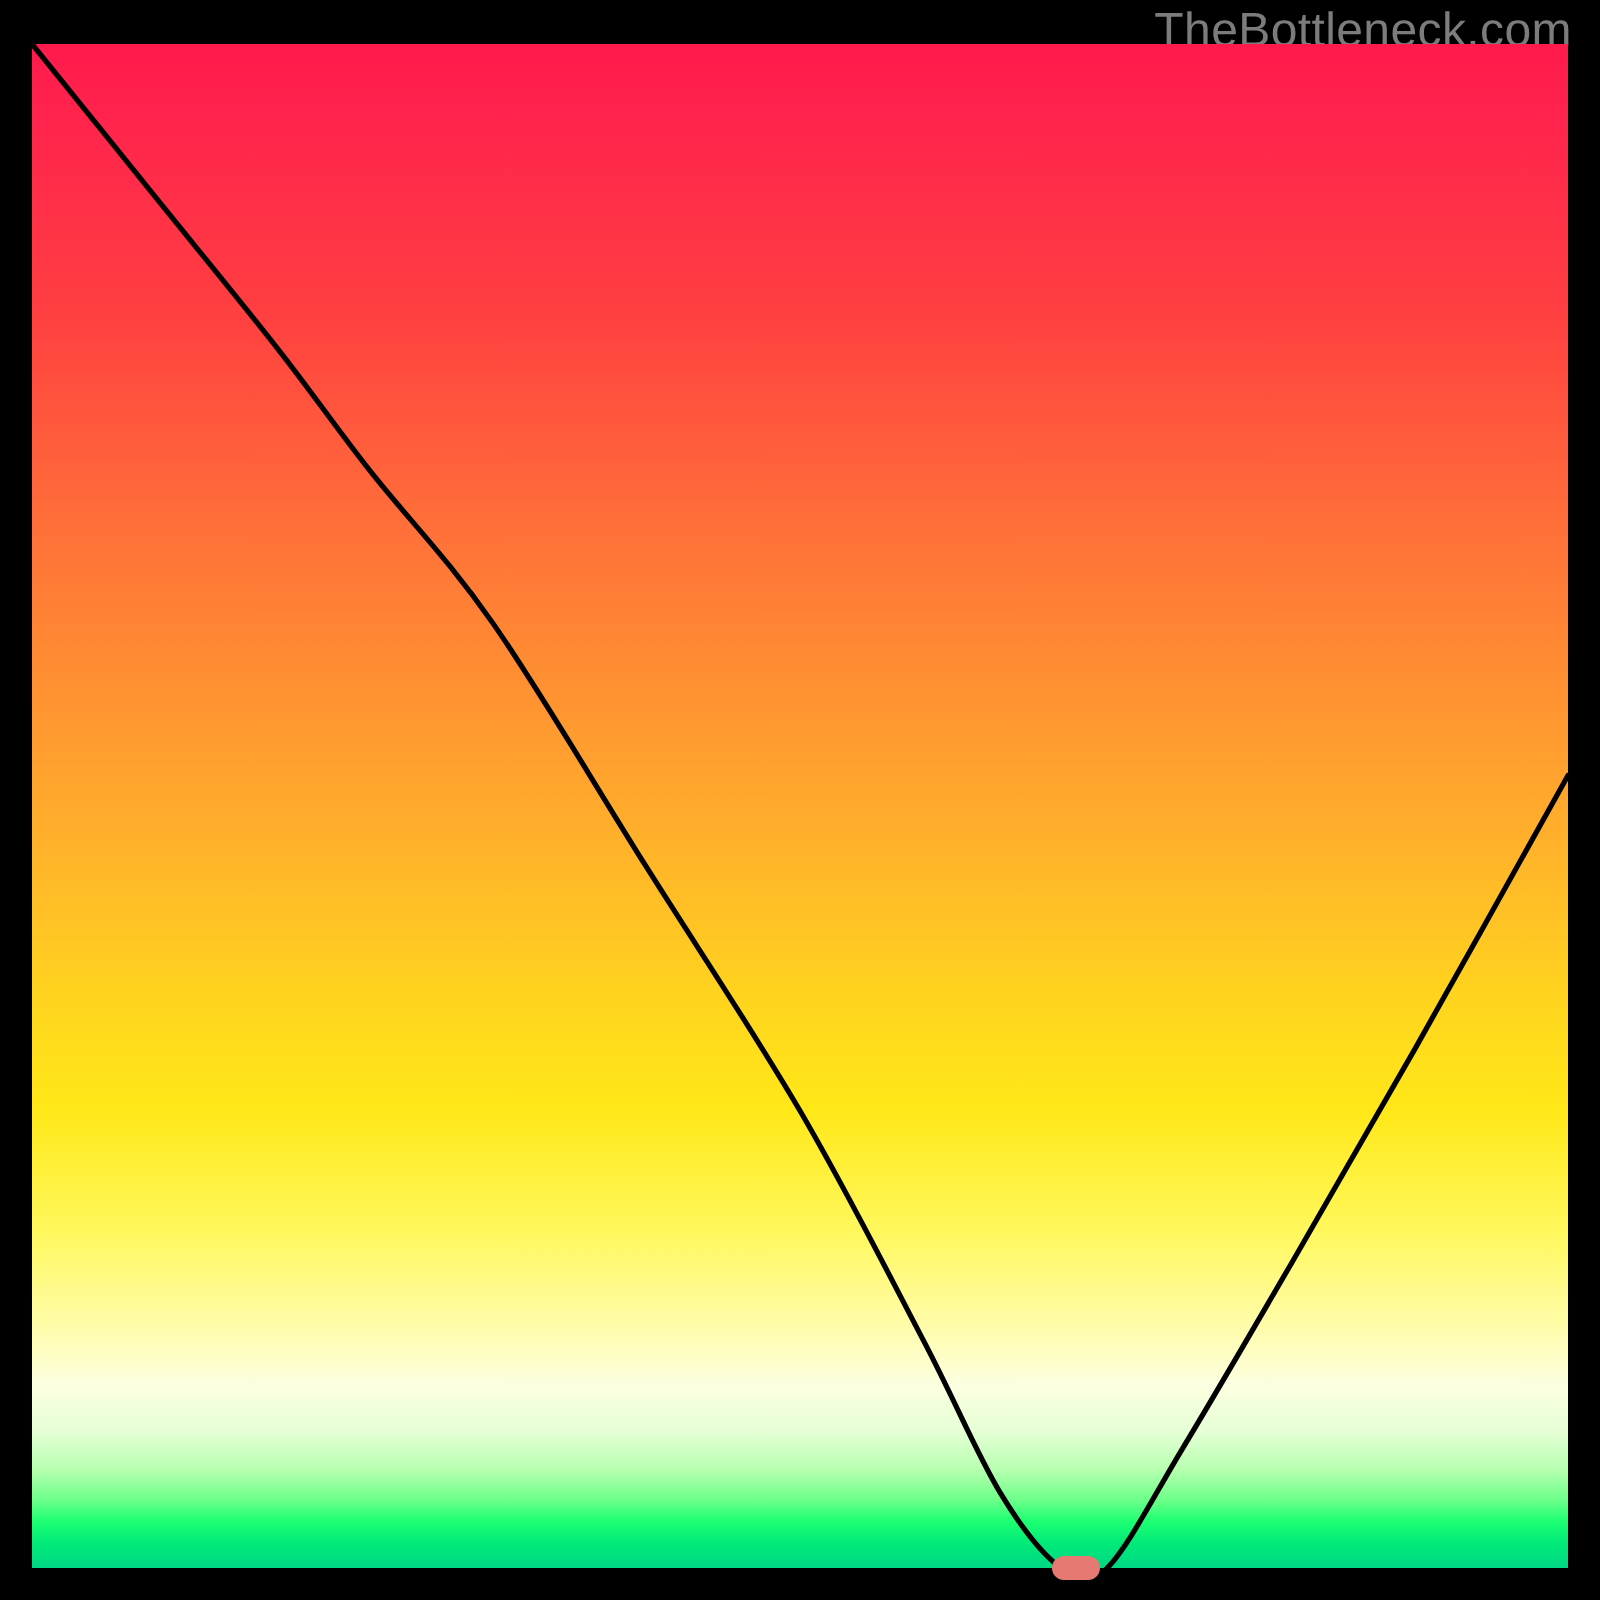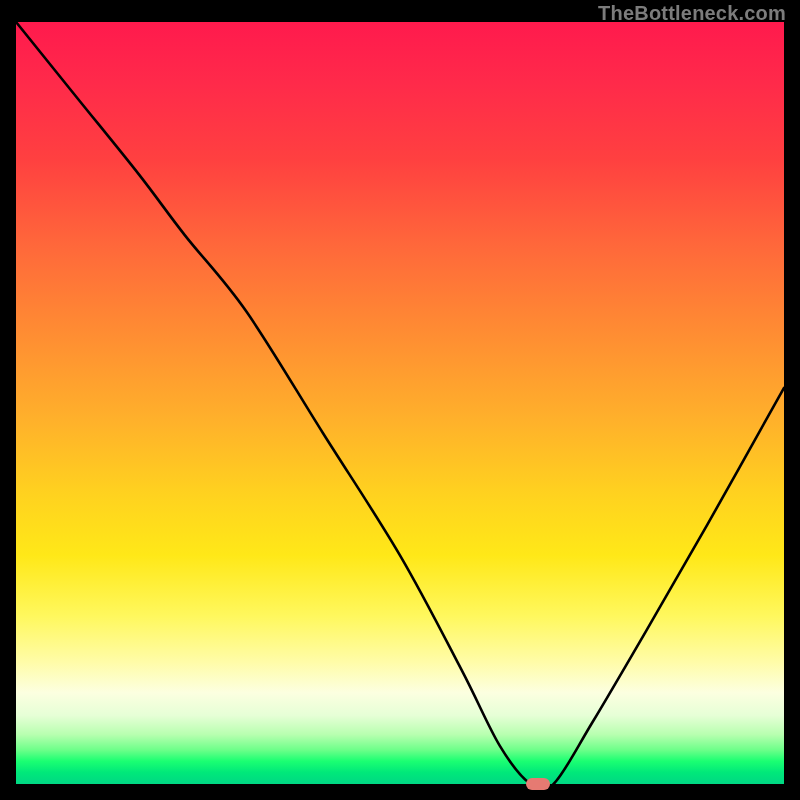--- a/index.html
+++ b/index.html
@@ -41,23 +41,22 @@
       #1bff72 97%,
       #00e87a 98.5%,
       #00d884 100%
     );
   }
   .watermark {
     position: absolute;
     top: 2px;
     right: 14px;
     color: #7c7c7c;
-    font-size: 20px;
+    font-size: 24px;
     letter-spacing: 0.2px;
-    font-weight: bold;
   }
   svg.curve {
     position: absolute;
     left: 0; top: 0;
     width: 768px;
     height: 762px;
   }
   .marker {
     position: absolute;
     width: 24px;

